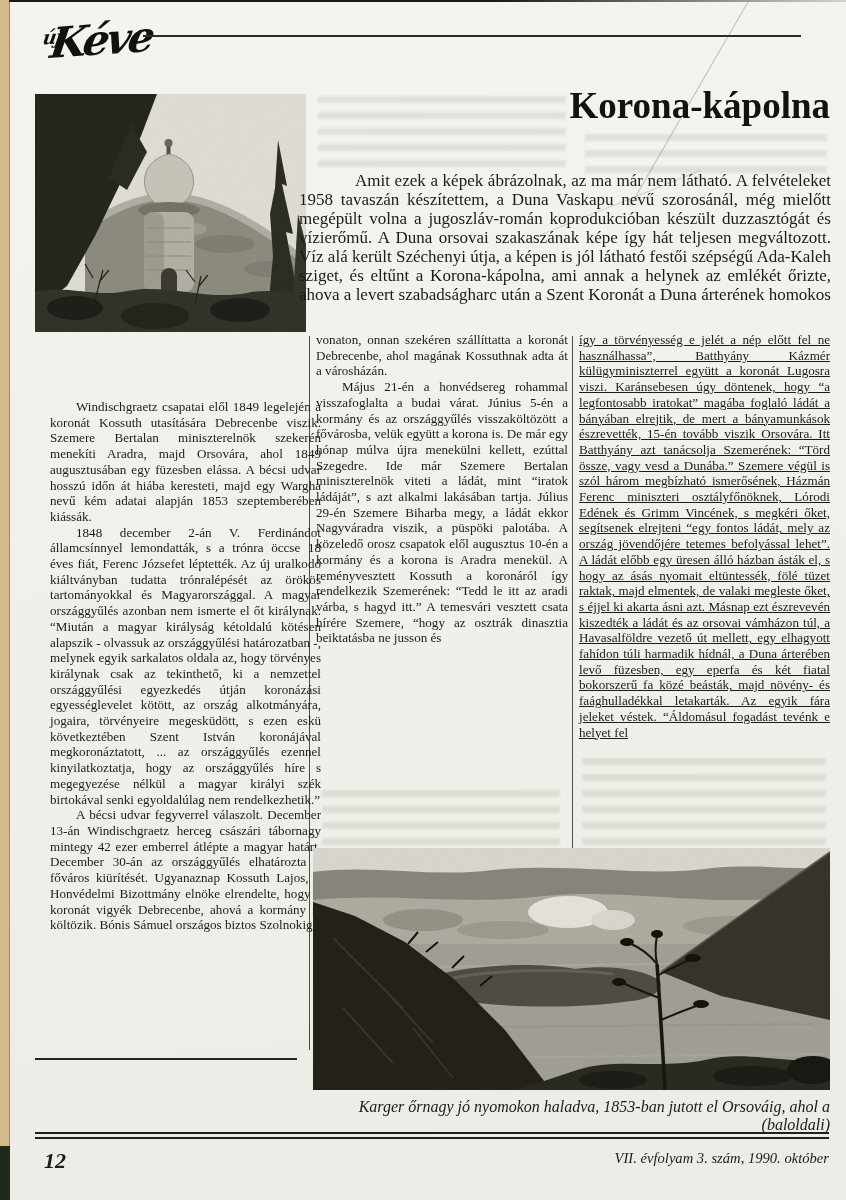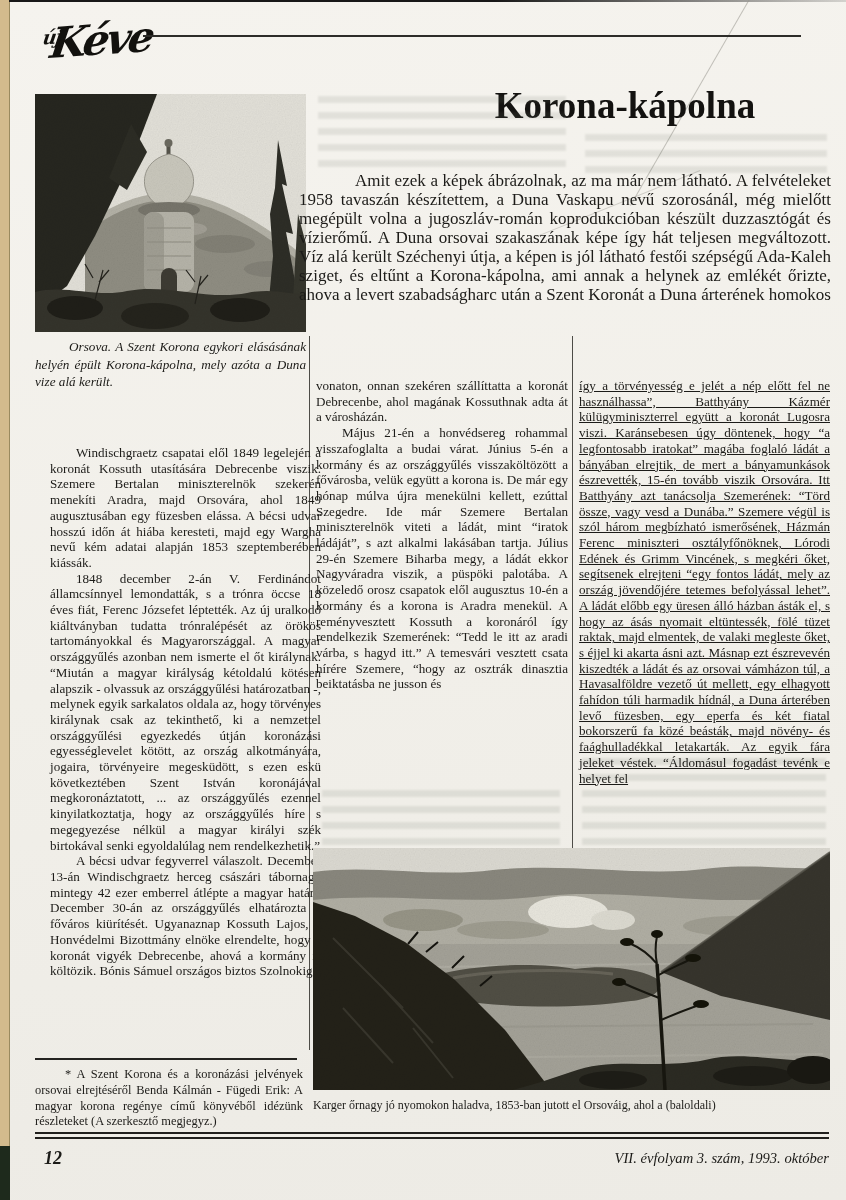--- a/index.html
+++ b/index.html
@@ -19,55 +19,55 @@
   .crease2 { position:absolute; left:700px; top:170px; width:1px; height:180px;
     background:rgba(150,148,140,.4); transform:rotate(68deg); transform-origin:top left; }
 
   
   .masthead { position:absolute; left:32px; top:16px; transform:rotate(-4deg) skewX(-12deg);
     font-family:"DejaVu Serif", serif; font-style:italic; font-weight:bold; color:#12110e; }
   .masthead .uj { font-size:19px; position:relative; top:-14px; left:10px; letter-spacing:-1px;}
   .masthead .keve { font-size:42px; letter-spacing:-3px; }
   .rule-top { position:absolute; left:143px; top:35px; width:658px; height:2px; background:#2d2c29; }
 
-  .title { position:absolute; left:420px; top:84px; width:410px; text-align:center;
+  .title { position:absolute; left:420px; top:84px; width:410px; text-align:right;
     font-size:37px; font-weight:bold; color:#131210; }
 
   
   .photo-top { position:absolute; left:35px; top:94px; width:271px; height:238px; }
   .photo-bottom { position:absolute; left:313px; top:848px; width:517px; height:242px; }
   .photo-top svg, .photo-bottom svg { display:block; width:100%; height:100%; }
 
   .caption-top { position:absolute; left:35px; top:338px; width:271px;
     font-style:italic; font-size:13.2px; line-height:17.6px; text-align:justify; text-indent:34px; }
-  .caption-bottom { position:absolute; left:313px; top:1098px; width:517px; text-align:left;
-    font-size:12px; }
+  .caption-bottom { position:absolute; left:313px; top:1098px; width:517px; text-align:right;
+    font-style:italic; font-size:16px; }
 
   .intro { position:absolute; left:299px; top:171px; width:532px;
     font-size:17px; line-height:19px; text-align:justify; text-indent:56px; }
 
-  .col { position:absolute; font-size:13.1px; line-height:15.7px; text-align:justify;margin-top:46px; }
+  .col { position:absolute; font-size:13.1px; line-height:15.7px; text-align:justify; }
   .col p { margin:0; }
   .col p.ind { text-indent:26px; }
   .col1 { left:50px;  top:399px; width:271px; }
   .col2 { left:316px; top:332px; width:252px; }
   .col3 { left:579px; top:332px; width:251px;text-decoration:underline; }
 
   .vsep { position:absolute; width:1px; background:#4d4c47; }
   .vsep1 { left:309px; top:336px; height:714px; }
   .vsep2 { left:572px; top:336px; height:512px; }
 
   .footnote { position:absolute; left:35px; top:1058px; width:268px;
     font-size:12.4px; line-height:15.8px; text-align:justify; }
   .footnote-rule { width:262px; height:2px; background:#242320; margin-bottom:7px; }
   .footnote p { margin:0; text-indent:30px; }
 
   .double-rule { position:absolute; left:35px; top:1132px; width:794px; height:3px;
     border-top:2px solid #201f1c; border-bottom:2px solid #201f1c; }
-  .page-number { position:absolute; left:44px; top:1148px; font-size:18px; font-weight:bold; font-style:italic; }
+  .page-number { position:absolute; left:44px; top:1148px; font-size:22px; font-weight:bold; font-style:italic; }
   .issue-line  { position:absolute; right:17px; top:1150px; font-size:14.6px; font-style:italic; }
 
   
   .bleed { position:absolute; opacity:.45; filter:blur(1.1px);
     background:repeating-linear-gradient(to bottom, rgba(108,116,104,.30) 0 7px, transparent 7px 16px); }
   .bleed-a { left:318px; top:96px;  width:248px; height:72px; }
   .bleed-b { left:585px; top:134px; width:242px; height:40px; }
   .bleed-c { left:322px; top:790px; width:238px; height:56px; }
   .bleed-d { left:582px; top:758px; width:244px; height:92px; }
 </style>
@@ -130,21 +130,20 @@
 
       <path d="M0,238 L0,198 C30,190 62,204 92,197 C132,189 172,207 212,199 C242,193 260,203 271,199 L271,238 Z" fill="#34332b"></path>
       <ellipse cx="40" cy="214" rx="28" ry="12" fill="#1f1e18"></ellipse>
       <ellipse cx="120" cy="222" rx="34" ry="13" fill="#24231c"></ellipse>
       <ellipse cx="205" cy="216" rx="30" ry="12" fill="#1f1e18"></ellipse>
       <path d="M60,206 l8,-30 m-4,12 l10,-12 m-16,8 l-8,-14" stroke="#23221c" stroke-width="1.2" fill="none"></path>
       <path d="M160,210 l6,-28 m-2,10 l9,-11 m-13,7 l-9,-12" stroke="#23221c" stroke-width="1.2" fill="none"></path>
       <rect x="0" y="0" width="271" height="238" filter="url(#noise1)" opacity="0.16" style="mix-blend-mode:multiply"></rect>
     </svg>
   </figure>
-  <figcaption class="caption-top">Orsova. A Szent Korona egykori elásásának helyén épült Korona-kápolna, mely azóta a Duna vize alá került.</figcaption>
 
   <p class="intro" style="margin:0;">Amit ezek a képek ábrázolnak, az ma már nem látható. A felvételeket 1958 tavaszán készítettem, a Duna Vaskapu nevű szorosánál, még mielőtt megépült volna a jugoszláv-román koprodukcióban készült duzzasztógát és vízierőmű. A Duna orsovai szakaszának képe így hát teljesen megváltozott. Víz alá került Széchenyi útja, a képen is jól látható festői szépségű Ada-Kaleh sziget, és eltűnt a Korona-kápolna, ami annak a helynek az emlékét őrizte, ahova a levert szabadságharc után a Szent Koronát a Duna árterének homokos</p>
 
   <div class="vsep vsep1"></div>
   <div class="vsep vsep2"></div>
 
   <div class="col col1">
     <p class="ind">Windischgraetz csapatai elől 1849 legelején a koronát Kossuth utasítására Debrecenbe viszik. Szemere Bertalan miniszterelnök szekerén menekíti Aradra, majd Orsovára, ahol 1849 augusztusában egy füzesben elássa. A bécsi udvar hosszú időn át hiába keresteti, majd egy Wargha nevű kém adatai alapján 1853 szeptemberében kiássák.</p>
     <p class="ind">1848 december 2-án V. Ferdinándot államcsínnyel lemondatták, s a trónra öccse 18 éves fiát, Ferenc Józsefet léptették. Az új uralkodó kiáltványban tudatta trónralépését az örökös tartományokkal és Magyarországgal. A magyar országgyűlés azonban nem ismerte el őt királynak. “Miután a magyar királyság kétoldalú kötésen alapszik - olvassuk az országgyűlési határozatban -, melynek egyik sarkalatos oldala az, hogy törvényes királynak csak az tekinthető, ki a nemzettel országgyűlési egyezkedés útján koronázási egyességlevelet kötött, az ország alkotmányára, jogaira, törvényeire megesküdött, s ezen eskü következtében Szent István koronájával megkoronáztatott, ... az országgyűlés ezennel kinyilatkoztatja, hogy az országgyűlés híre s megegyezése nélkül a magyar királyi szék birtokával senki egyoldalúlag nem rendelkezhetik.”</p>
     <p class="ind">A bécsi udvar fegyverrel válaszolt. December 13-án Windischgraetz herceg császári tábornagy mintegy 42 ezer emberrel átlépte a magyar határt. December 30-án az országgyűlés elhatározta a főváros kiürítését. Ugyanaznap Kossuth Lajos, a Honvédelmi Bizottmány elnöke elrendelte, hogy a koronát vigyék Debrecenbe, ahová a kormány is költözik. Bónis Sámuel országos biztos Szolnokig</p>
@@ -154,21 +153,20 @@
     <p>vonaton, onnan szekéren szállíttatta a koronát Debrecenbe, ahol magának Kossuthnak adta át a városházán.</p>
     <p class="ind">Május 21-én a honvédsereg rohammal visszafoglalta a budai várat. Június 5-én a kormány és az országgyűlés visszaköltözött a fővárosba, velük együtt a korona is. De már egy hónap múlva újra menekülni kellett, ezúttal Szegedre. Ide már Szemere Bertalan miniszterelnök viteti a ládát, mint “iratok ládáját”, s azt alkalmi lakásában tartja. Július 29-én Szemere Biharba megy, a ládát ekkor Nagyváradra viszik, a püspöki palotába. A közeledő orosz csapatok elől augusztus 10-én a kormány és a korona is Aradra menekül. A reményvesztett Kossuth a koronáról így rendelkezik Szemerének: “Tedd le itt az aradi várba, s hagyd itt.” A temesvári vesztett csata hírére Szemere, “hogy az osztrák dinasztia beiktatásba ne jusson és</p>
   </div>
 
   <div class="col col3">
     <p>így a törvényesség e jelét a nép előtt fel ne használhassa”, Batthyány Kázmér külügyminiszterrel együtt a koronát Lugosra viszi. Karánsebesen úgy döntenek, hogy “a legfontosabb iratokat” magába foglaló ládát a bányában elrejtik, de mert a bányamunkások észrevették, 15-én tovább viszik Orsovára. Itt Batthyány azt tanácsolja Szemerének: “Törd össze, vagy vesd a Dunába.” Szemere végül is szól három megbízható ismerősének, Házmán Ferenc miniszteri osztályfőnöknek, Lórodi Edének és Grimm Vincének, s megkéri őket, segítsenek elrejteni “egy fontos ládát, mely az ország jövendőjére tetemes befolyással lehet”. A ládát előbb egy üresen álló házban ásták el, s hogy az ásás nyomait eltüntessék, fölé tüzet raktak, majd elmentek, de valaki megleste őket, s éjjel ki akarta ásni azt. Másnap ezt észrevevén kiszedték a ládát és az orsovai vámházon túl, a Havasalföldre vezető út mellett, egy elhagyott fahídon túli harmadik hídnál, a Duna árterében levő füzesben, egy eperfa és két fiatal bokorszerű fa közé beásták, majd növény- és faághulladékkal letakarták. Az egyik fára jeleket véstek. “Áldomásul fogadást tevénk e helyet fel</p>
   </div>
 
   <div class="footnote">
     <div class="footnote-rule"></div>
-    <p>* A Szent Korona és a koronázási jelvények orsovai elrejtéséről Benda Kálmán - Fügedi Erik: A magyar korona regénye című könyvéből idézünk részleteket (A szerkesztő megjegyz.)</p>
   </div>
 
   <figure class="photo-bottom" style="margin:0;">
     <svg viewBox="0 0 517 242" preserveAspectRatio="none">
       <defs>
         <filter id="noise2">
             <feTurbulence type="fractalNoise" baseFrequency="0.8" numOctaves="2"></feTurbulence>
             <feColorMatrix type="saturate" values="0"></feColorMatrix>
           </filter>
       </defs>
@@ -211,15 +209,15 @@
       <ellipse cx="306" cy="134" rx="7" ry="4" fill="#141309"></ellipse>
       <ellipse cx="388" cy="156" rx="8" ry="4" fill="#141309"></ellipse>
       <ellipse cx="344" cy="86" rx="6" ry="4" fill="#141309"></ellipse>
       <rect x="0" y="0" width="517" height="242" filter="url(#noise2)" opacity="0.15" style="mix-blend-mode:multiply"></rect>
     </svg>
   </figure>
   <figcaption class="caption-bottom">Karger őrnagy jó nyomokon haladva, 1853-ban jutott el Orsováig, ahol a (baloldali)</figcaption>
 
   <div class="double-rule"></div>
   <div class="page-number">12</div>
-  <div class="issue-line">VII. évfolyam 3. szám, 1993. október</div>
+  <div class="issue-line">VII. évfolyam 3. szám, 1990. október</div>
 
 </div>
 
 </body></html>

